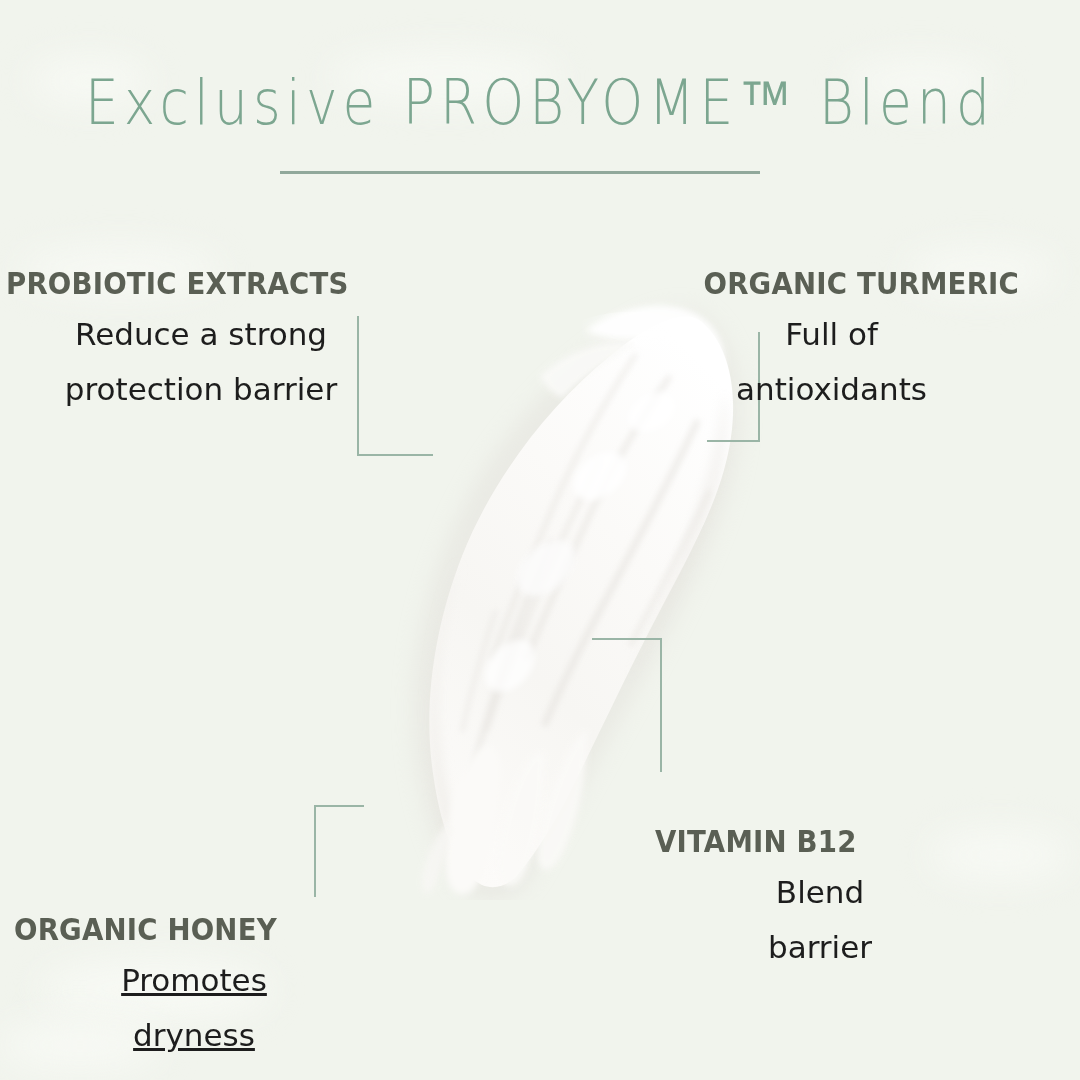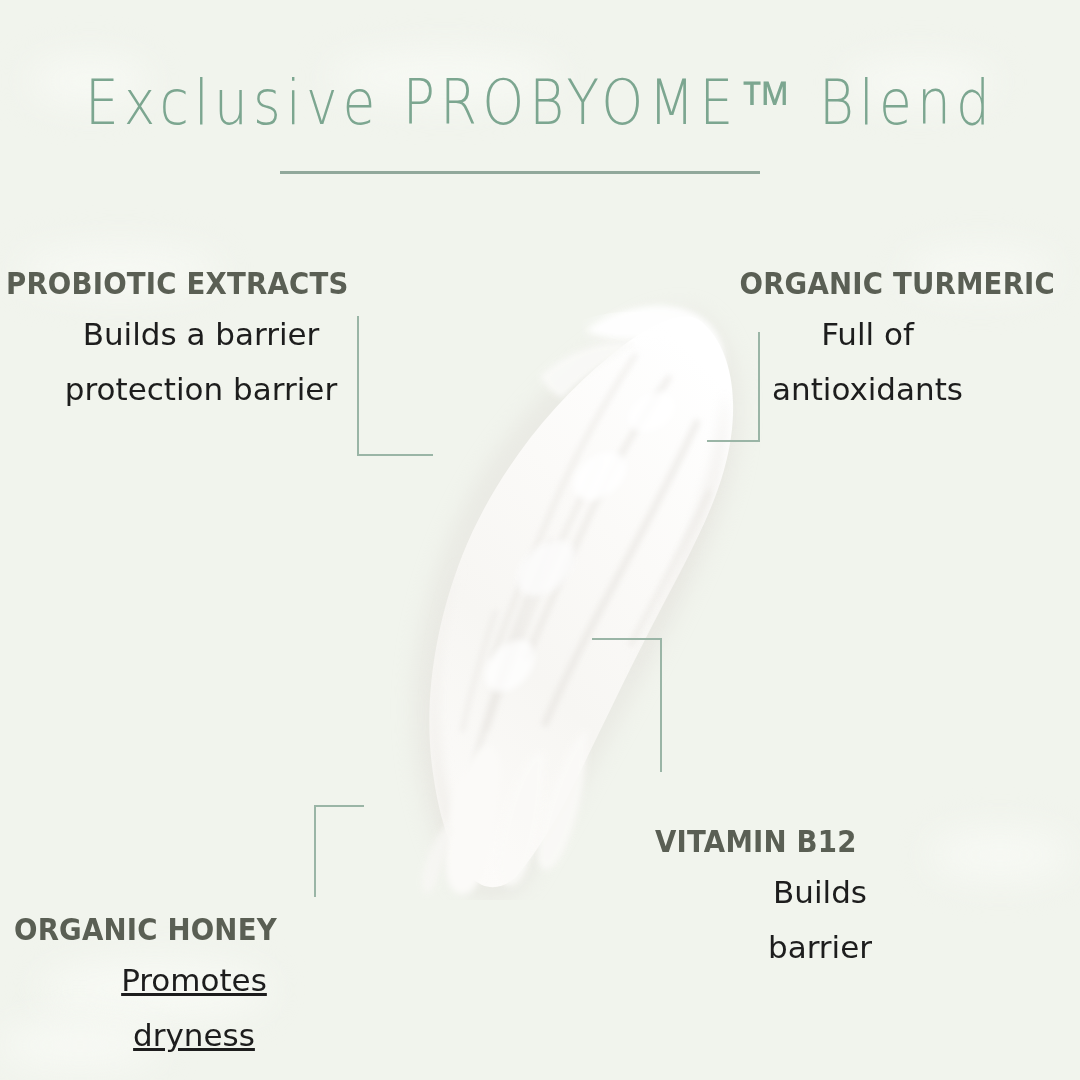--- a/index.html
+++ b/index.html
@@ -73,21 +73,21 @@
     color: #1d1d1d;
     line-height: 1.78;
     margin-top: 6px;
   }
   .callout .desc span { display: block; }
 
   #callout-probiotic  { left: 6px;  top: 266px; width: 390px; }
   #callout-probiotic .heading { transform-origin: left top; }
   #callout-probiotic .desc { text-align: center; }
 
-  #callout-turmeric   { left: 680px; top: 266px; width: 375px; text-align: right; }
+  #callout-turmeric   { left: 644px; top: 266px; width: 375px; text-align: right; }
   #callout-turmeric .heading { transform-origin: right top; }
   #callout-turmeric .desc { text-align: center; }
 
   #callout-vitamin    { left: 655px; top: 824px; width: 330px; }
   #callout-vitamin .heading { transform-origin: left top; }
   #callout-vitamin .desc { text-align: center; }
 
   #callout-honey      { left: 14px; top: 912px; width: 360px; }
   #callout-honey .heading { transform-origin: left top; }
   #callout-honey .desc { text-align: center; text-decoration: underline; }
@@ -220,37 +220,37 @@
   </div>
 
   <div class="leader" style="left:0; top:0; width:1080px; height:1080px;">
     <div class="h" style="left:314px; top:805px; width:50px;"></div>
     <div class="v" style="left:314px; top:805px; height:92px;"></div>
   </div>
 
   <div class="callout" id="callout-probiotic">
     <div class="heading">PROBIOTIC EXTRACTS</div>
     <div class="desc">
-      <span>Builds a barrier</span>
+      <span>Reduce a strong</span>
       <span>protection barrier</span>
     </div>
   </div>
 
   <div class="callout" id="callout-turmeric">
     <div class="heading">ORGANIC TURMERIC</div>
     <div class="desc">
       <span>Full of</span>
       <span>antioxidants</span>
     </div>
   </div>
 
   <div class="callout" id="callout-vitamin">
     <div class="heading">VITAMIN B12</div>
     <div class="desc">
-      <span>Builds</span>
+      <span>Blend</span>
       <span>barrier</span>
     </div>
   </div>
 
   <div class="callout" id="callout-honey">
     <div class="heading">ORGANIC HONEY</div>
     <div class="desc">
       <span>Promotes</span>
       <span>dryness</span>
     </div>

